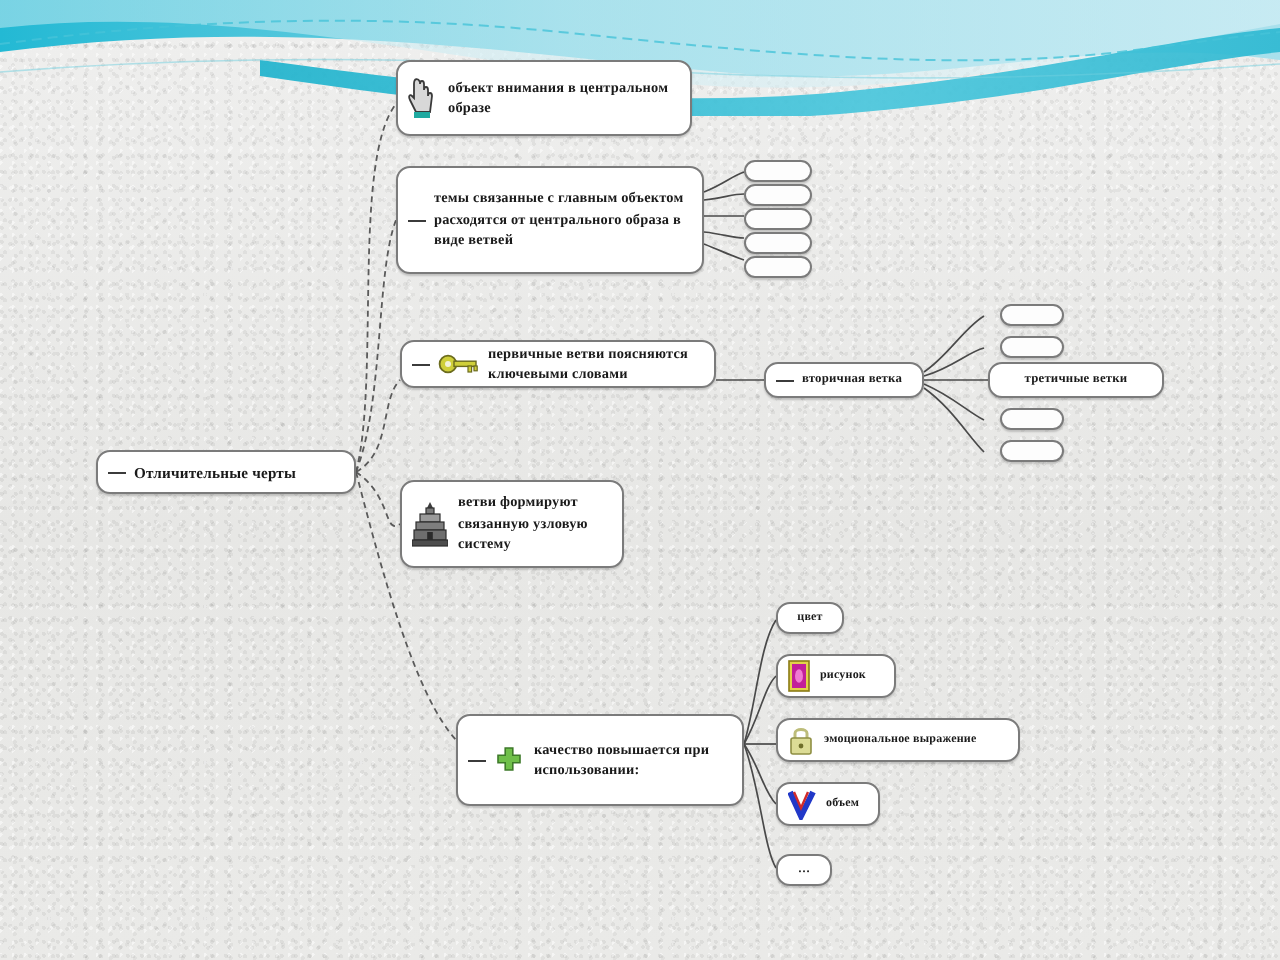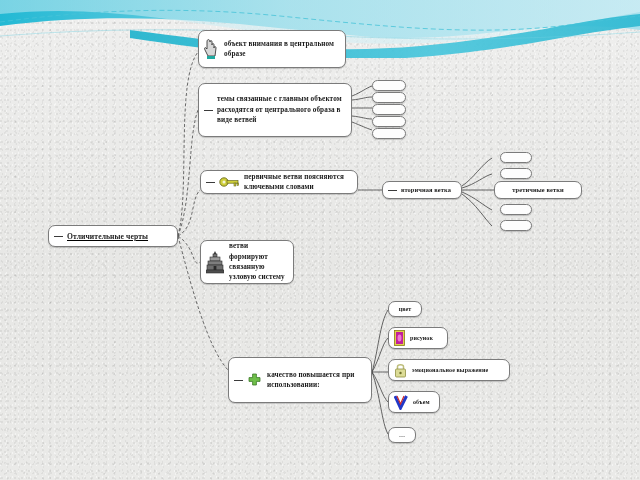--- a/index.html
+++ b/index.html
@@ -175,21 +175,21 @@
       <path d="M462,190 C474,190 482,190 494,190"></path>
 
       <path d="M372,372 C378,352 380,322 388,310"></path>
       <path d="M372,372 C380,358 382,344 388,338"></path>
       <path d="M372,372 C380,372 382,372 388,372"></path>
       <path d="M372,372 C380,384 382,396 388,402"></path>
       <path d="M372,372 C380,394 382,424 388,434"></path>
     </g>
   </svg>
 
-  <div class="node node-root" style="left:48px; top:225px; width:130px; height:22px;text-decoration:underline;">
+  <div class="node node-root" style="left:48px; top:225px; width:130px; height:22px;">
     <span class="collapse"></span>
     <span class="label">Отличительные черты</span>
   </div>
 
   <div class="node" style="left:198px; top:30px; width:148px; height:38px;">
     <span class="ico">
       <svg width="15" height="22" viewBox="0 0 15 22">
         <path d="M6 3 C5 1 3 1 3 4 L3 11 L2 10 C1 9 0 10 1 12 L4 18 L11 18 L12 10
                  C12 8 10 8 10 10 L10 7 C10 5 8 5 8 7 L8 4 C8 2 6 2 6 4 Z" fill="#d8d8d8" stroke="#3a3a3a" stroke-width=".9"></path>
         <rect x="3" y="18" width="8" height="3" fill="#1fa9a0"></rect>
@@ -216,21 +216,21 @@
         <circle cx="5" cy="7" r="4.2" fill="#cfcf3a" stroke="#6b6b1e" stroke-width=".9"></circle>
         <circle cx="5" cy="7" r="1.5" fill="#f2f2d8"></circle>
         <rect x="8" y="5.6" width="11" height="2.6" fill="#cfcf3a" stroke="#6b6b1e" stroke-width=".7"></rect>
         <rect x="15" y="8" width="1.8" height="3" fill="#cfcf3a" stroke="#6b6b1e" stroke-width=".6"></rect>
         <rect x="18" y="8" width="1.6" height="2.4" fill="#cfcf3a" stroke="#6b6b1e" stroke-width=".6"></rect>
       </svg>
     </span>
     <span class="label">первичные ветви поясняются ключевыми словами</span>
   </div>
 
-  <div class="node" style="left:200px; top:240px; width:94px; height:44px;">
+  <div class="node" style="left:200px; top:240px; width:112px; height:44px;">
     <span class="ico">
       <svg width="18" height="24" viewBox="0 0 18 24">
         <path d="M9 1 L10.5 4 L7.5 4 Z" fill="#3d3d3d"></path>
         <rect x="7" y="4" width="4" height="3" fill="#7a7a7a" stroke="#2e2e2e" stroke-width=".6"></rect>
         <rect x="4" y="7" width="10" height="4" fill="#9a9a9a" stroke="#2e2e2e" stroke-width=".6"></rect>
         <rect x="2" y="11" width="14" height="4" fill="#7e7e7e" stroke="#2e2e2e" stroke-width=".6"></rect>
         <rect x="1" y="15" width="16" height="5" fill="#6e6e6e" stroke="#2e2e2e" stroke-width=".6"></rect>
         <rect x="0" y="20" width="18" height="3" fill="#4d4d4d" stroke="#2e2e2e" stroke-width=".6"></rect>
         <rect x="7.6" y="16" width="2.8" height="4" fill="#2b2b2b"></rect>
       </svg>

